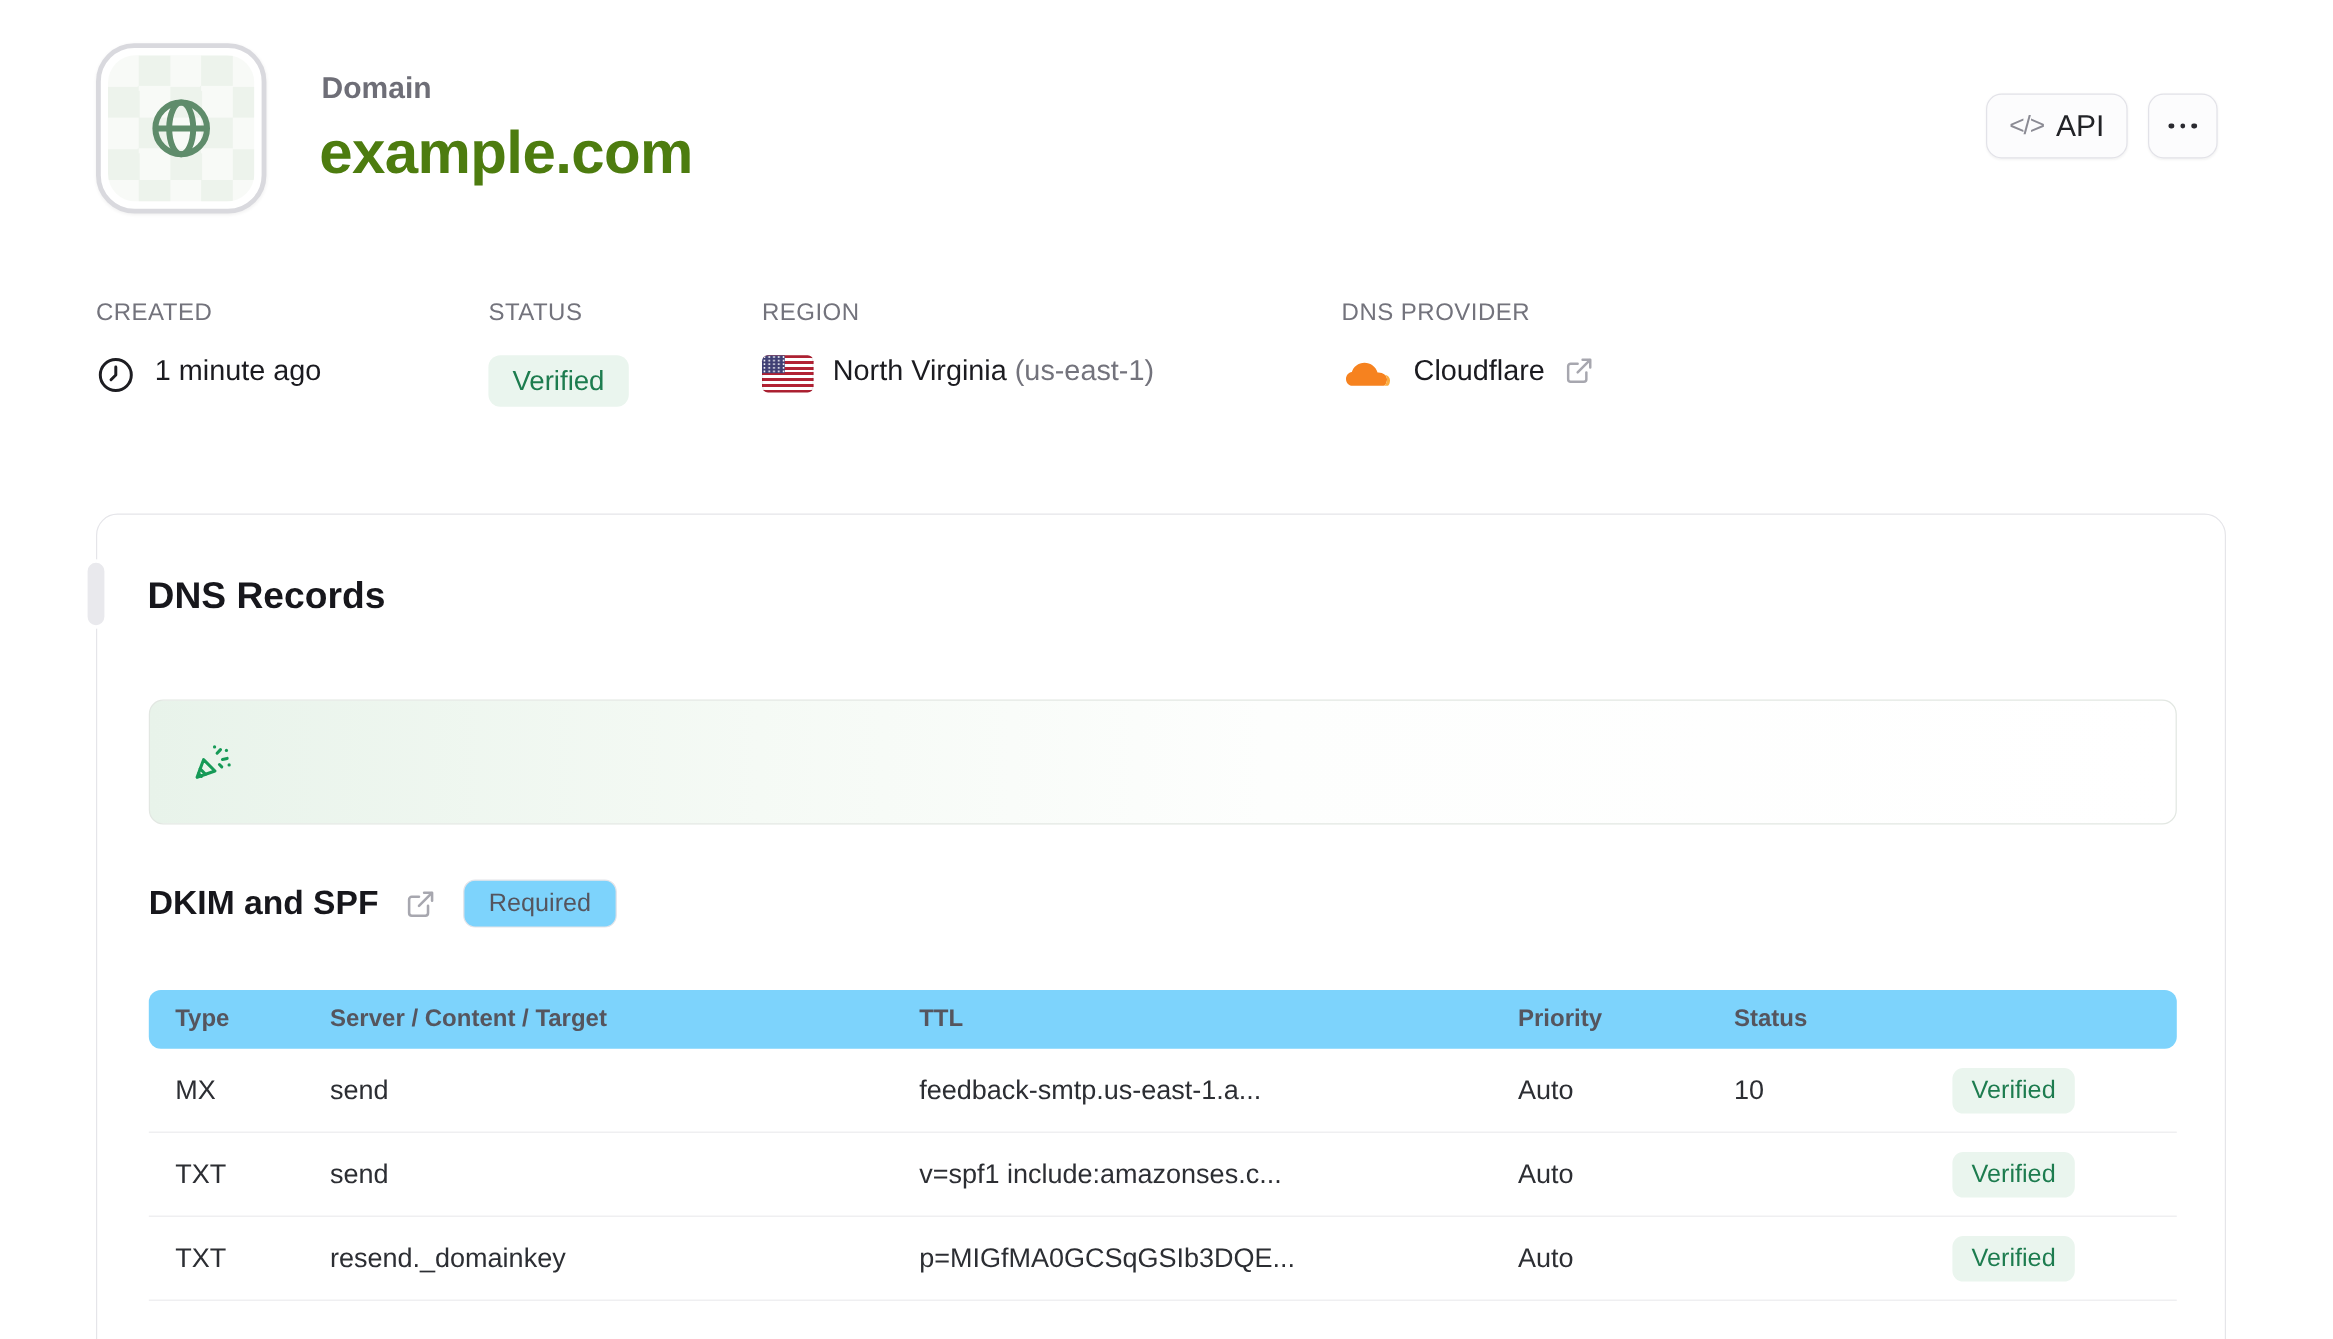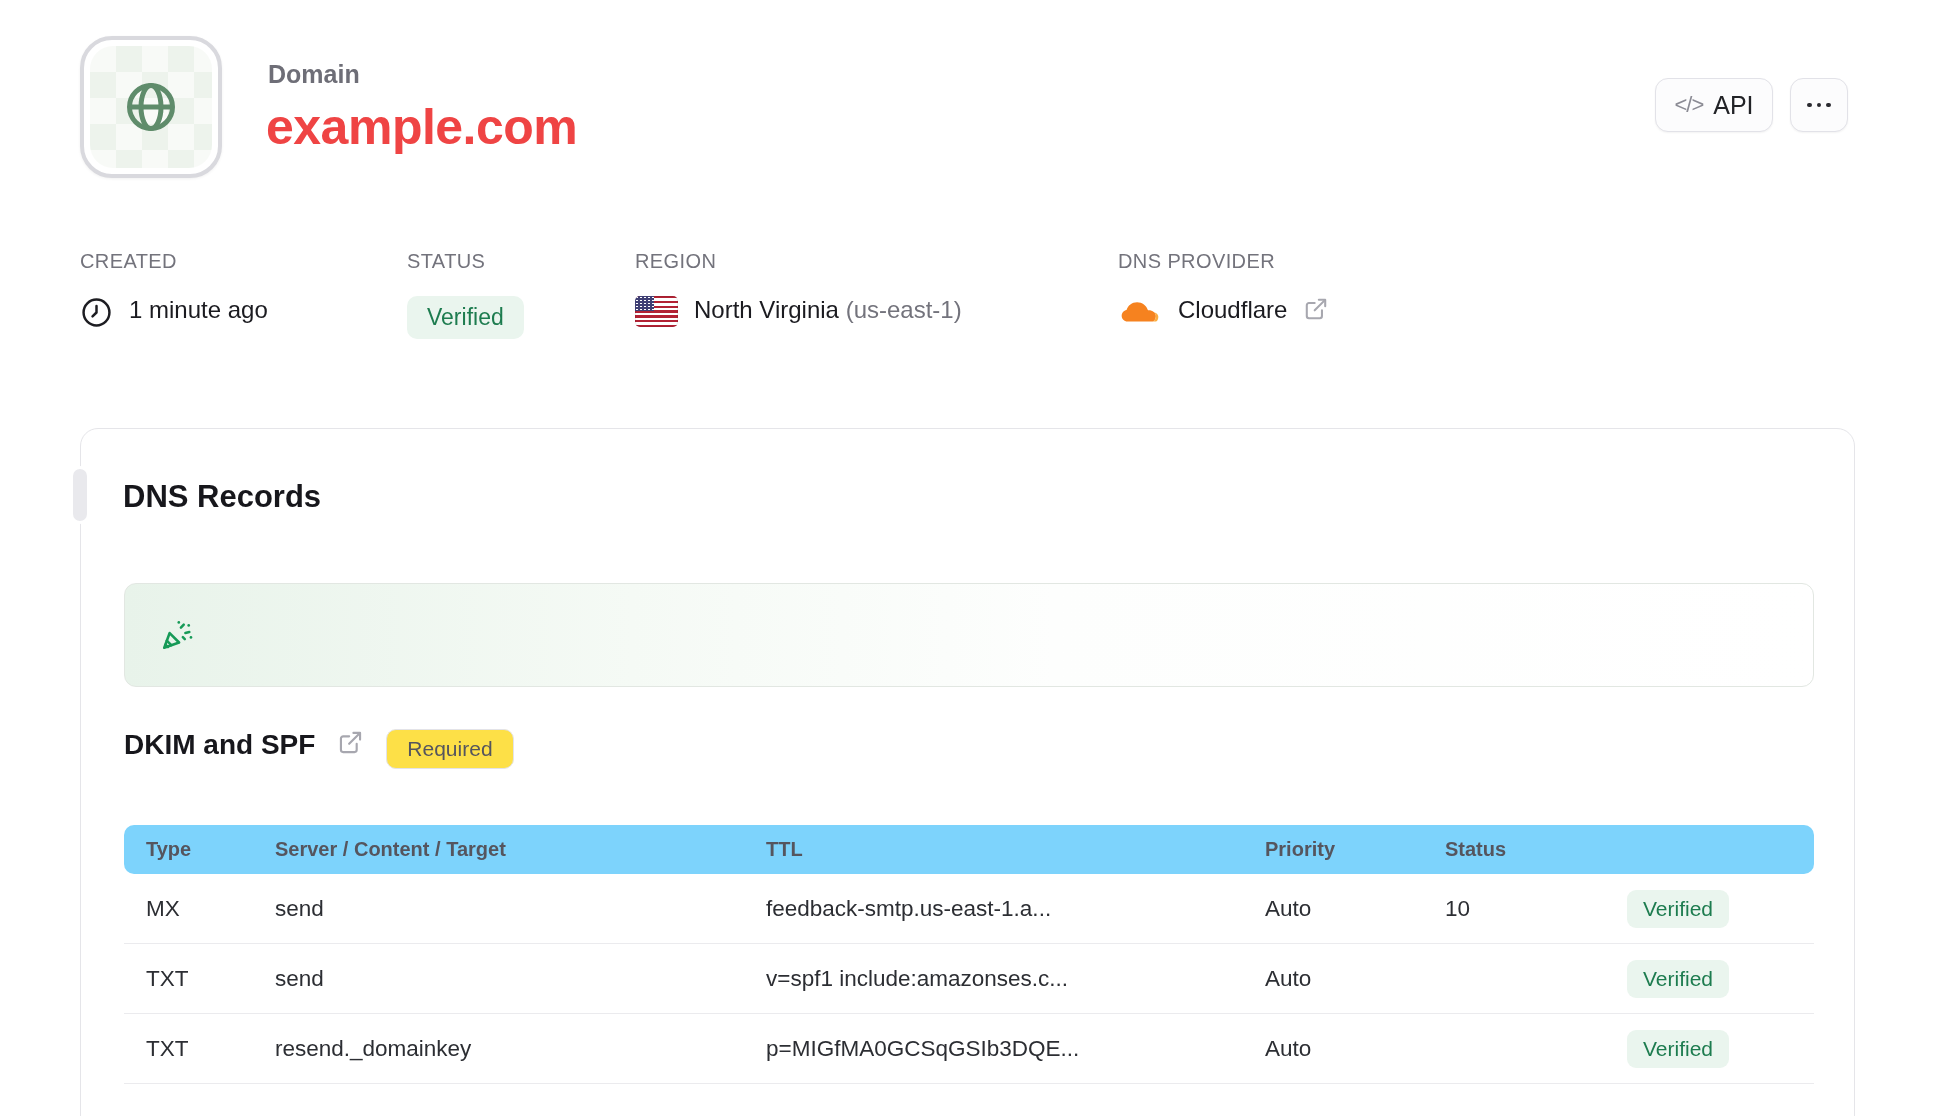--- a/index.html
+++ b/index.html
@@ -9,21 +9,21 @@
 
   
   .domain-tile { position:absolute; left:80px; top:36px; width:142px; height:142px;
     border:4px solid #d9d9de; border-radius:32px; background:#ffffff; padding:6px;
     box-shadow:0 1px 3px rgba(0,0,0,.06); }
   .domain-tile-inner { width:100%; height:100%; border-radius:23px; overflow:hidden;
     background:repeating-conic-gradient(#edf3ec 0% 25%, #f8faf7 0% 50%);
     background-size:52px 52px; display:flex; align-items:center; justify-content:center; }
   .eyebrow { position:absolute; left:268px; top:60px; font-size:25px; font-weight:600; color:#6e6e77; }
   .page-title { position:absolute; left:266px; top:98px; font-size:50px; font-weight:700;
-    color:#ef4444; letter-spacing:-0.5px; }
+    color:#4d7c0f; letter-spacing:-0.5px; }
 
   .btn { position:absolute; top:78px; height:54px; display:flex; align-items:center; justify-content:center;
     gap:10px; background:#fcfcfd; border:1px solid #e2e2e8; border-radius:13px;
     box-shadow:0 1px 2px rgba(0,0,0,.05); cursor:pointer; }
   .btn-api { left:1655px; width:118px; }
   .btn-more { left:1790px; width:58px; }
   .code-glyph { font-size:22px; color:#8b8b94; letter-spacing:-1px; }
   .btn-api-label { font-size:25px; color:#222327; }
   .dots { display:flex; gap:5px; align-items:center; }
   .dots i { width:4.5px; height:4.5px; border-radius:50%; background:#2a2a30; }
@@ -50,24 +50,24 @@
   .card-title { position:absolute; left:42px; top:50px; font-size:31px; font-weight:700; color:#17171c; }
 
   .banner { position:absolute; left:43px; top:154px; width:1690px; height:104px;
     border:1px solid #e2e7e2; border-radius:12px;
     background:linear-gradient(to right, #e8f3ea 0%, #f5faf5 30%, #fdfefd 55%, #ffffff 100%);
     display:flex; align-items:center; }
   .banner-icon { margin-left:34px; flex:0 0 auto; display:flex; }
   .banner-text { margin-left:26px; font-size:23.5px; color:#26262b; }
 
   .section-row { position:absolute; left:43px; top:300px; height:48px;
-    display:flex; align-items:flex-start; gap:22px; }
+    display:flex; align-items:center; gap:22px; }
   .section-title { font-size:28px; font-weight:700; color:#17171c; }
   .req-badge { display:inline-flex; align-items:center; justify-content:center;
-    border:1px solid #e3e3e8; border-radius:10px; background:#fde047;
+    border:1px solid #e3e3e8; border-radius:10px; background:#7dd3fc;
     font-size:21px; color:#55555e; padding:7px 20px; }
 
   
   .dns-table { position:absolute; left:43px; top:396px; width:1690px; }
   .t-head, .t-row { display:grid; grid-template-columns:129px 491px 499px 180px 182px 1fr; align-items:center; }
   .t-head { height:49px; background:#7dd3fc; border-radius:10px; }
   .t-head > div { padding-left:22px; font-size:20px; font-weight:600; color:#55555e; }
   .t-row { height:70px; border-bottom:1px solid #ebebee; }
   .t-row > div { padding-left:22px; font-size:22.5px; color:#2c2e33; }
   .cell-status .pill-badge { font-size:21px; padding:7px 16px; border-radius:9px; }

